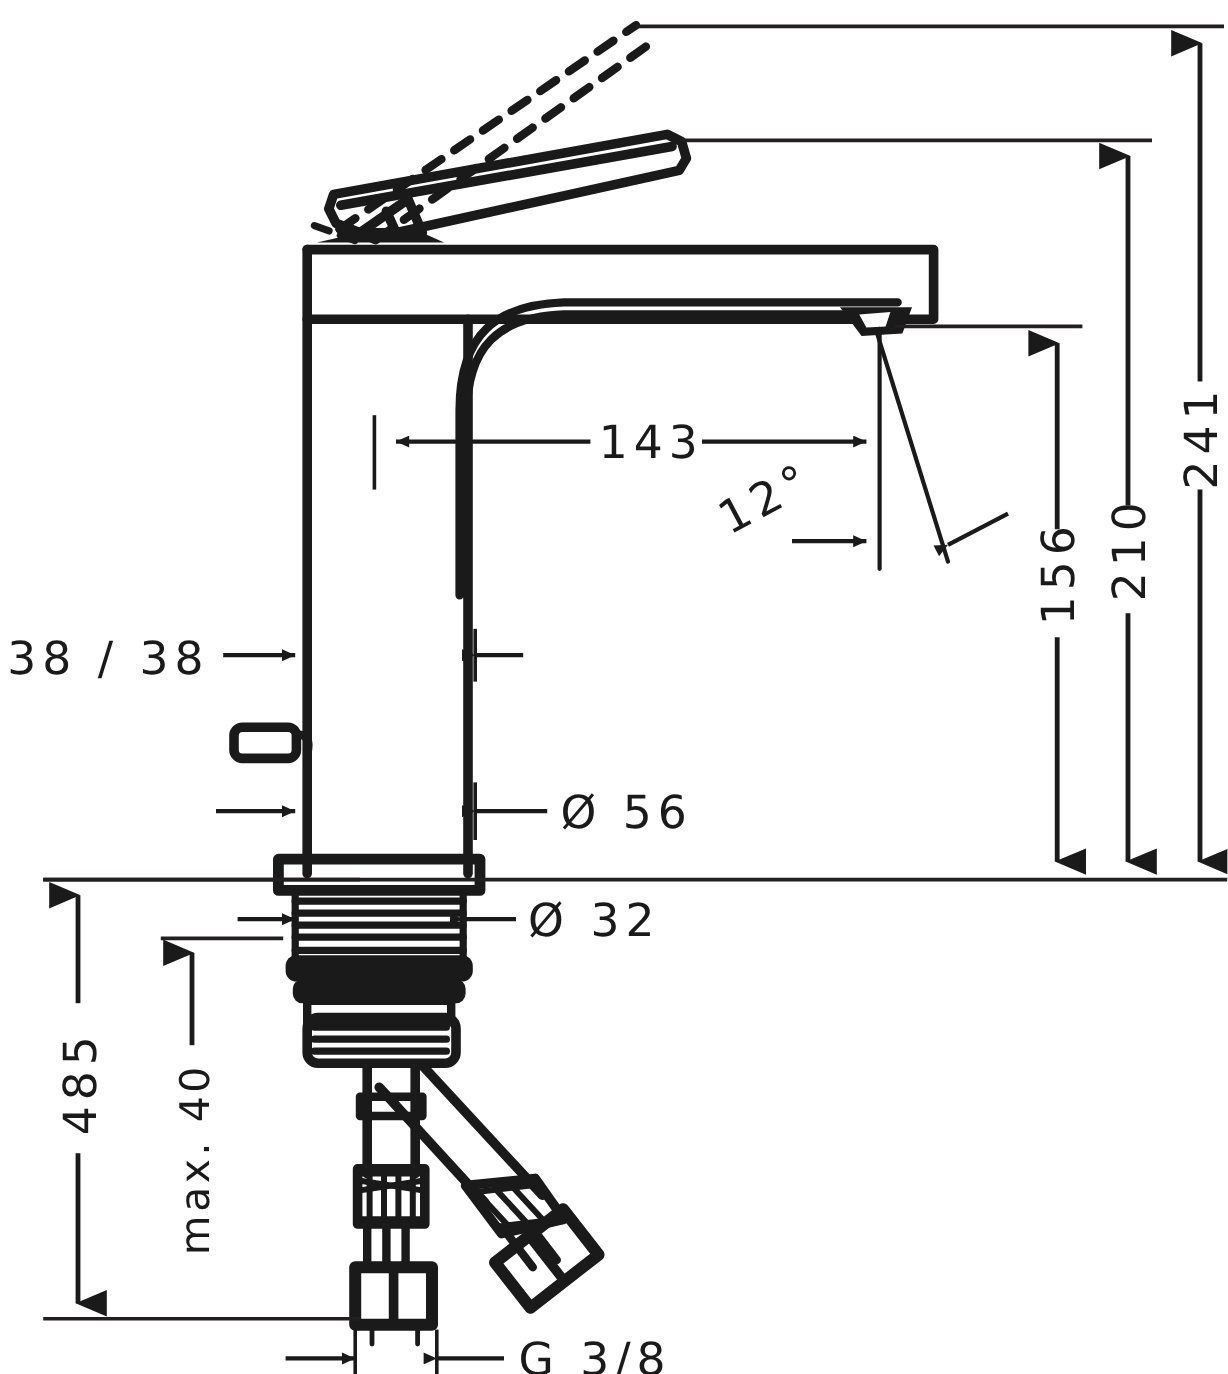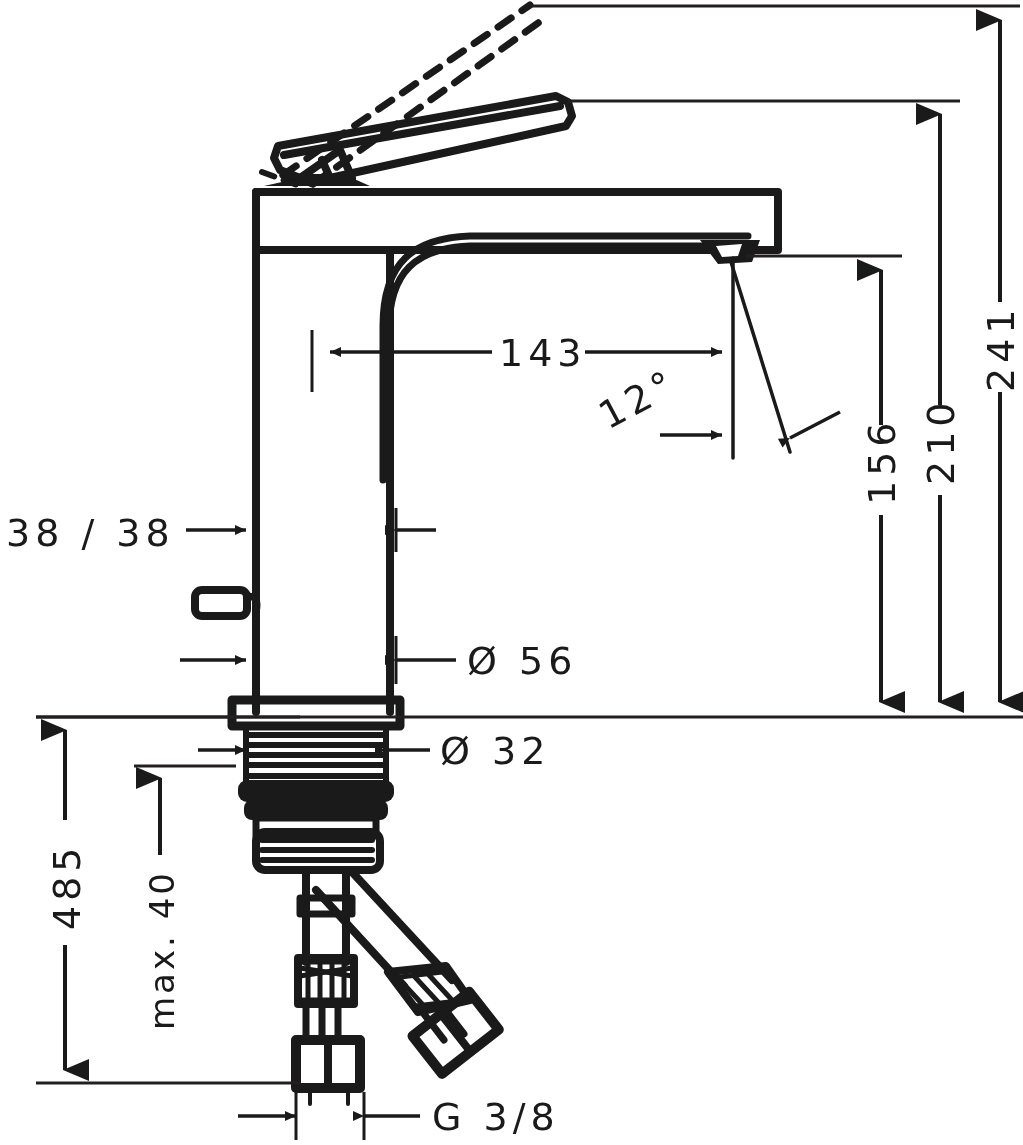--- a/index.html
+++ b/index.html
@@ -10,21 +10,21 @@
   }
   body {
     width: 1023px;
     height: 1145px;
     font-family: "DejaVu Sans", sans-serif;
     overflow: hidden;
     position: relative;
   }
   #drawing-root {
     position: absolute;
-    top: 0;
+    top: 16px;
     left: 0;
     width: 1023px;
     height: 1068px;
   }
   svg#tech-drawing {
     display: block;
     width: 1023px;
     height: 1145px;
   }
   .dim-label {

